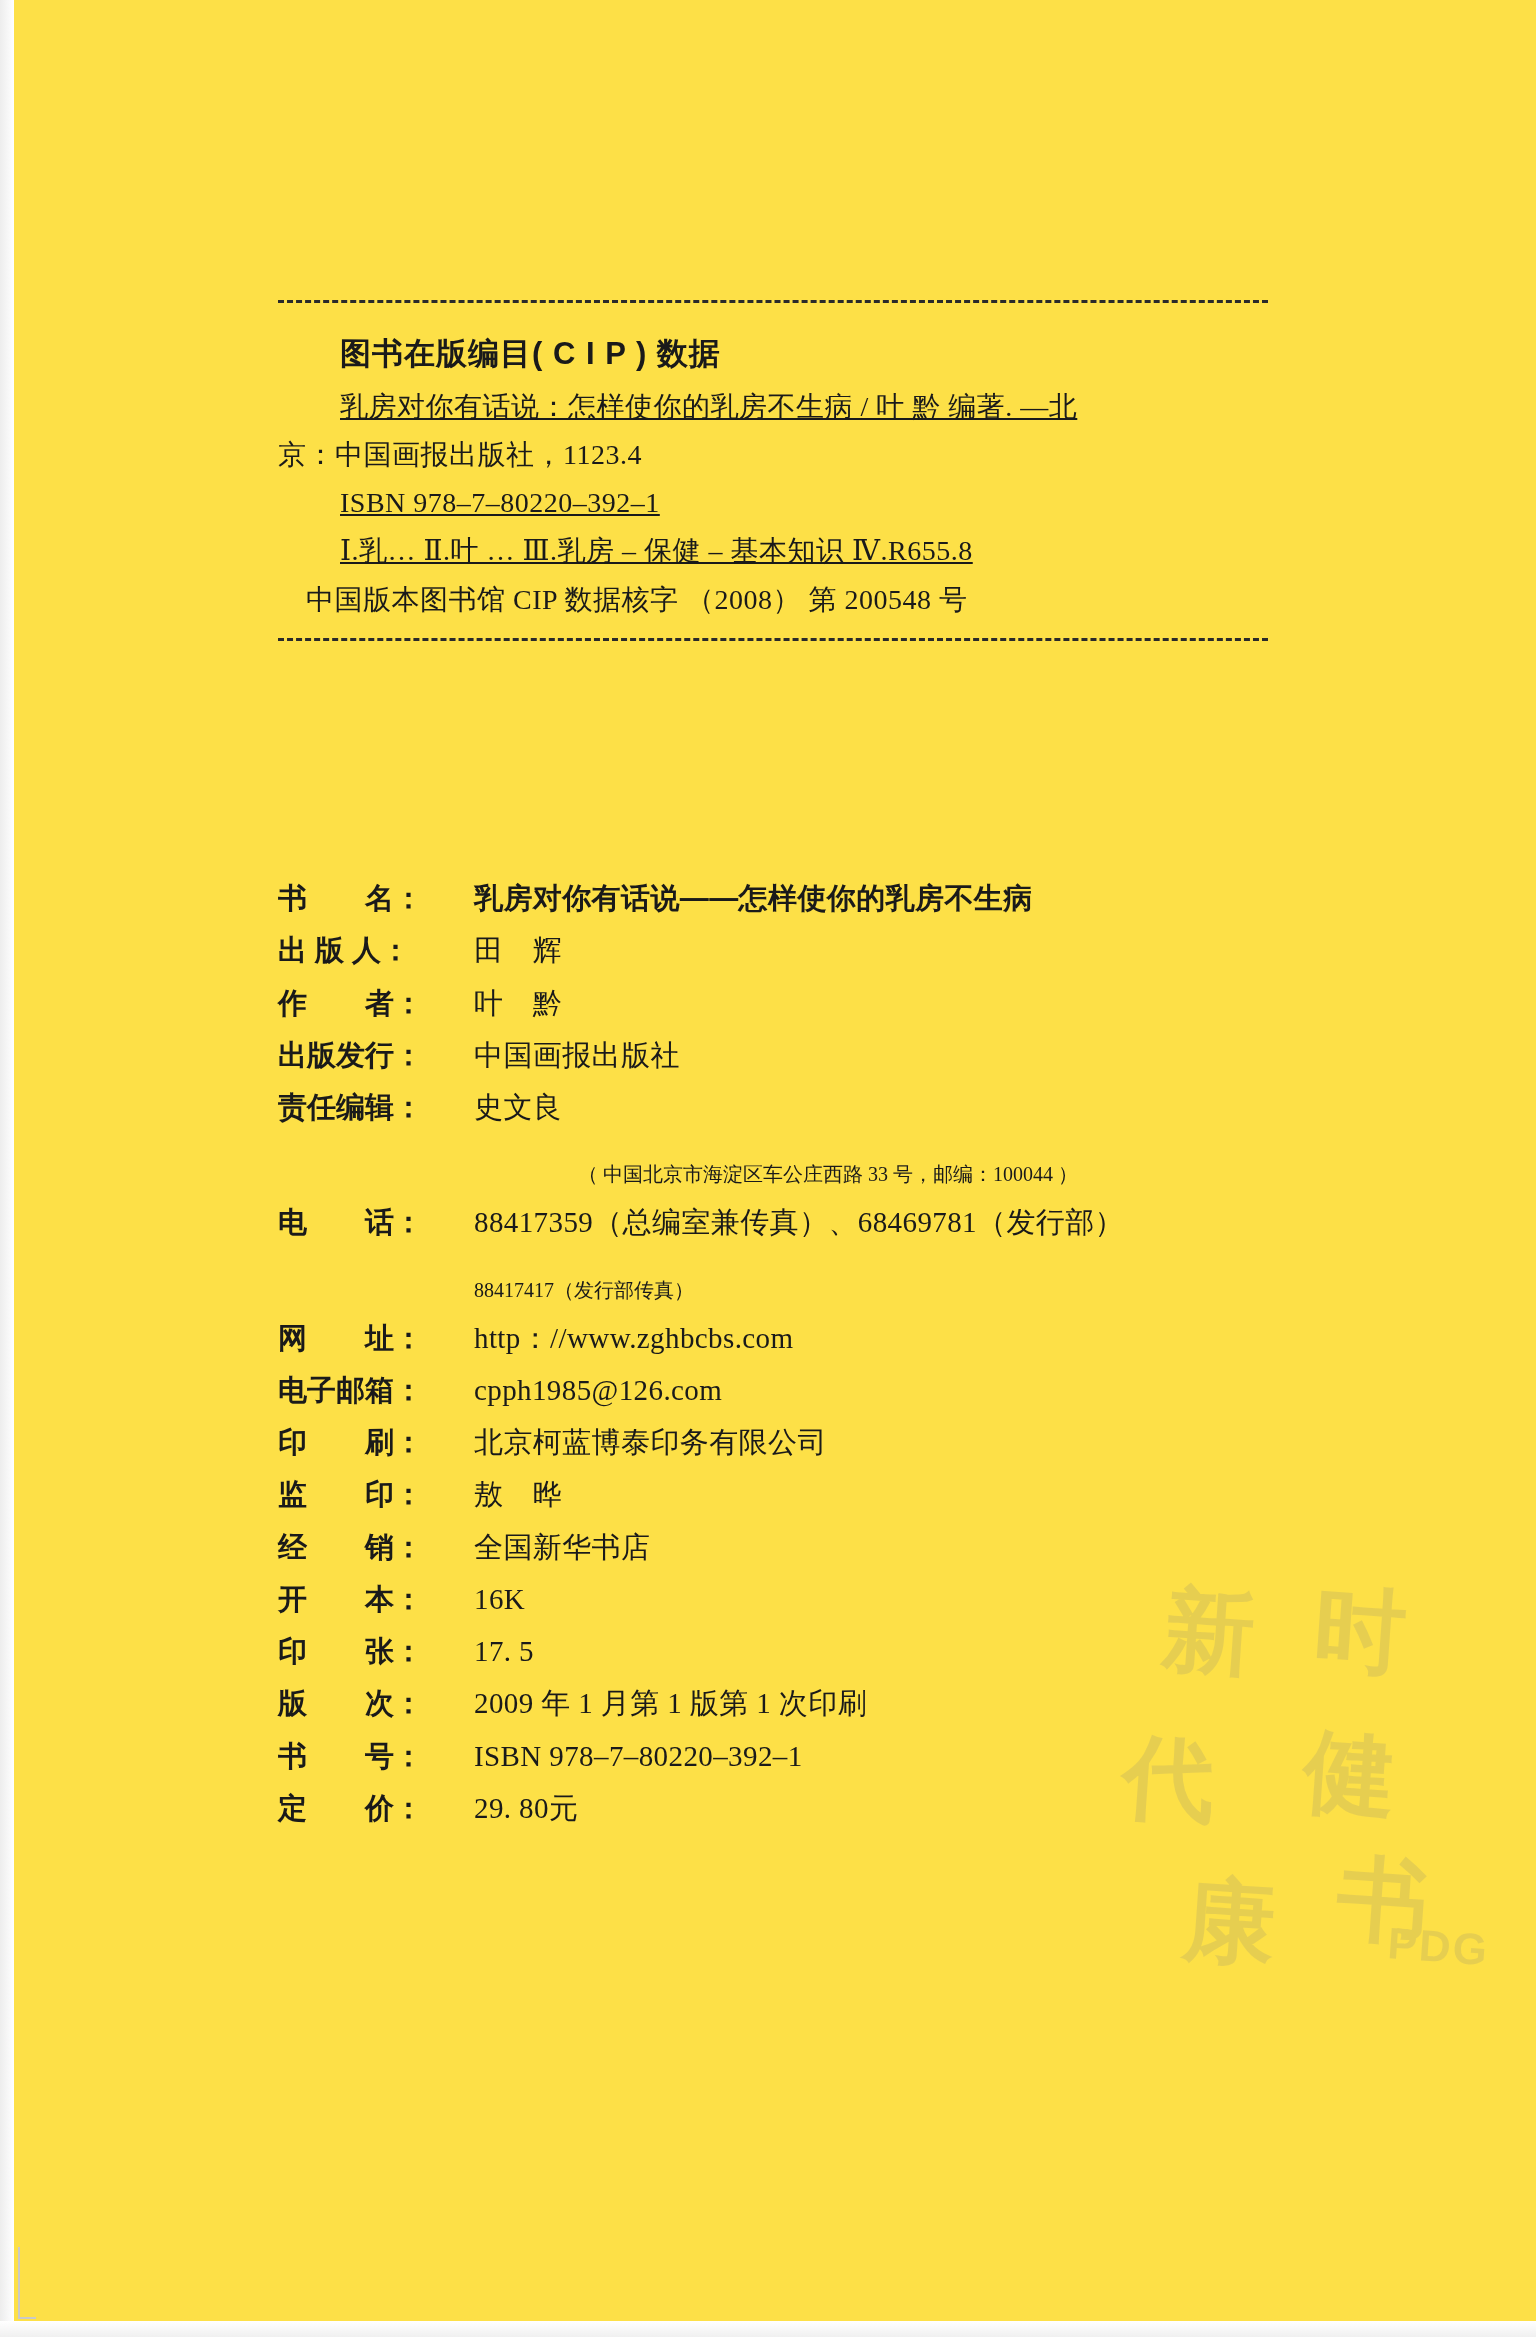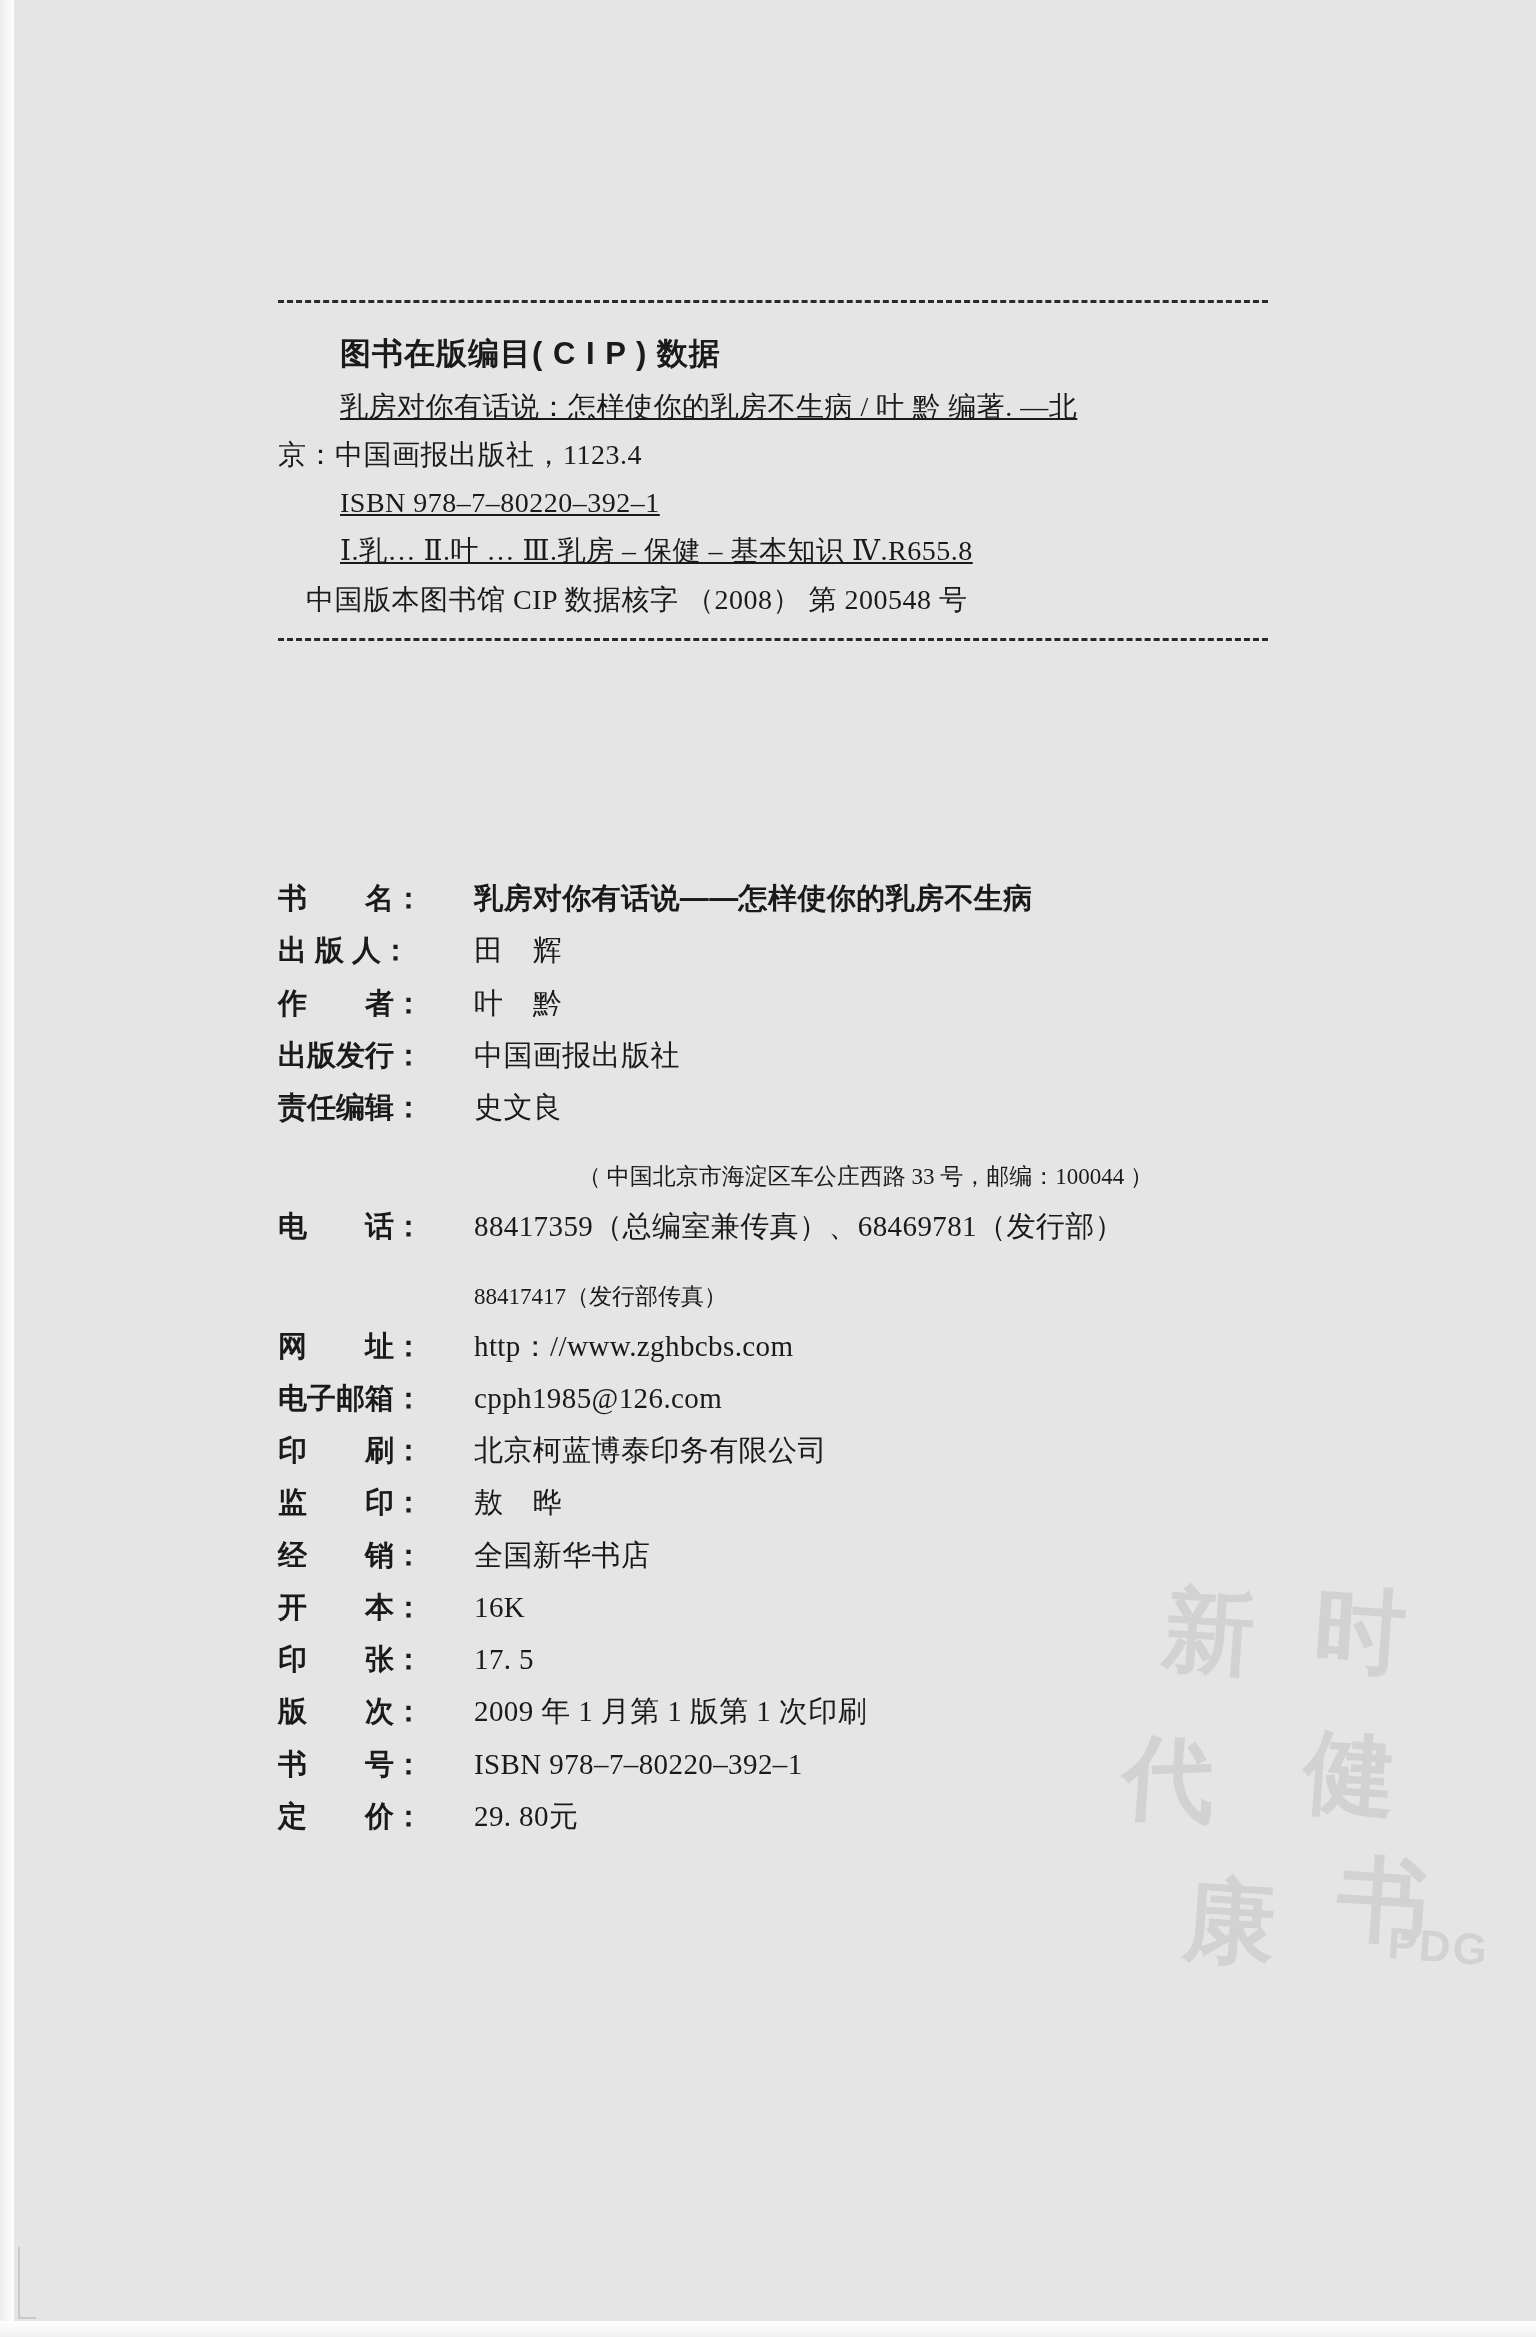--- a/index.html
+++ b/index.html
@@ -12,21 +12,21 @@
     height: 2337px;
     position: relative;
     font-family: "Liberation Serif", "DejaVu Serif", serif;
     color: #1a1a1a;
     overflow: hidden;
   }
 
   .page {
     position: absolute;
     inset: 0;
-    background: #e5e5e5;
+    background: #fde047;
   }
 
   
   .scan-edge-left {
     position: absolute;
     left: 0;
     top: 0;
     width: 14px;
     height: 2337px;
     background: linear-gradient(to right, #ededed, #ffffff);
@@ -116,21 +116,21 @@
   }
   .value.bold-cn {
     font-family: "Liberation Sans", "DejaVu Sans", sans-serif;
     font-weight: bold;
   }
   .value.serif {
     font-family: "Liberation Serif", "DejaVu Serif", serif;
   }
   .continuation {
     margin-left: 196px;
-    font-size: 23px;
+    font-size: 20px;
     margin-bottom: 16px;
     margin-top: 36px;
   }
   .continuation.address {
     margin-left: 300px;
   }
   .continuation.phone2 {
     margin-left: 196px;
   }
 

